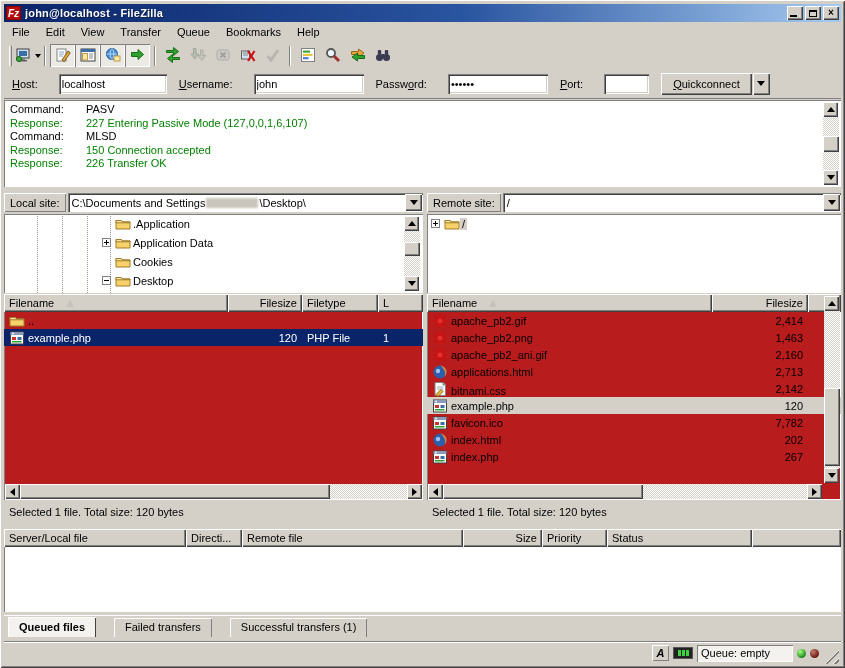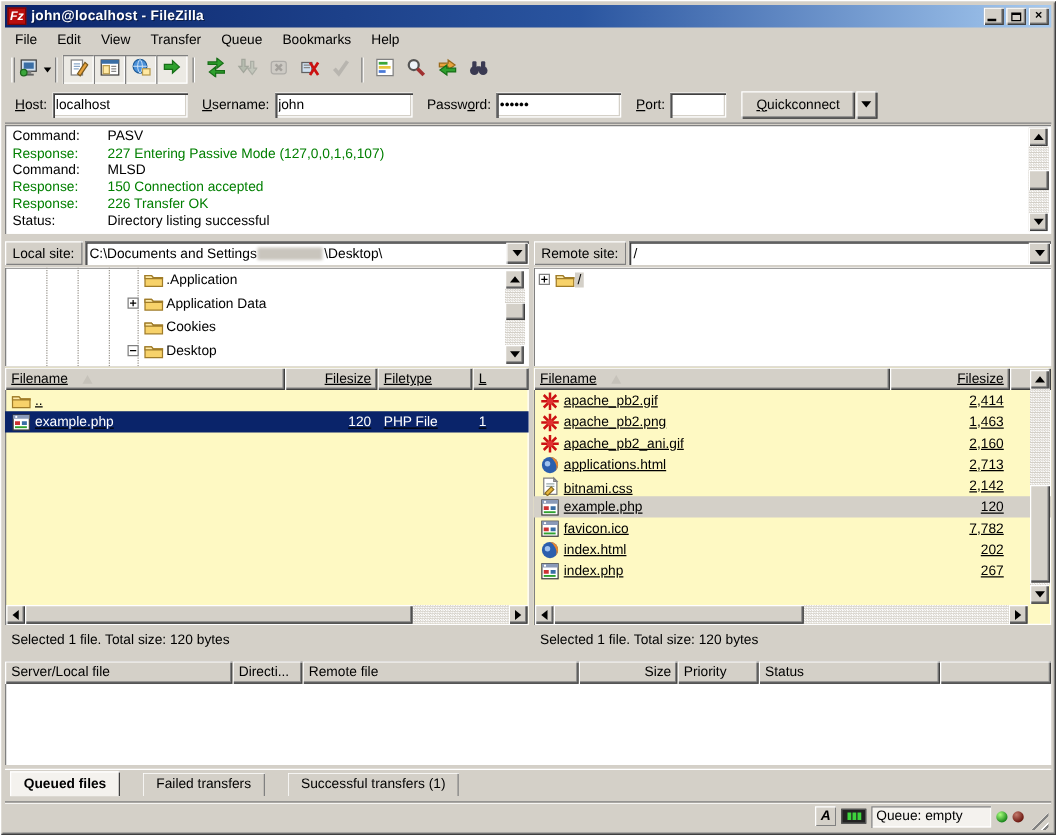--- a/index.html
+++ b/index.html
@@ -38,21 +38,21 @@
   .tb-btn.state-disabled svg { opacity:.45; filter:grayscale(60%); }
   .tb-sep { width:2px; height:20px; margin:0 4px; border-left:1px solid #808080; border-right:1px solid #fff; }
   .tb-caret { width:0; height:0; border-left:3px solid transparent; border-right:3px solid transparent; border-top:4px solid #000; margin-left:4px; }
 
   
   .qcbar { position:absolute; left:4px; top:69px; width:837px; height:30px; display:flex; align-items:center; padding-left:8px;
     border-bottom:1px solid #808080; }
   .qc-group { display:flex; align-items:center; margin-right:12px; }
   .qc-label { margin-right:4px; white-space:nowrap; }
   .qc-input { height:20px; border:none; outline:none; padding:2px 3px; font:11px "Liberation Sans","DejaVu Sans",sans-serif;
-    background:#fff; box-shadow: inset 1px 1px 0 #808080, inset 2px 2px 0 #404040, inset -1px -1px 0 #fff, inset -2px -2px 0 #D4D0C8; }
+    background:#fff; box-shadow: inset 1px 1px 0 #808080, inset 2px 2px 0 #404040, inset -1px -1px 0 #fff, inset -2px -2px 0 #D4D0C8; margin-left: 17px; }
   .qc-btn { height:22px; padding:0 12px; display:flex; align-items:center; cursor:default; }
   .qc-drop { width:17px; height:22px; display:flex; align-items:center; justify-content:center; margin-left:1px; }
 
   
   .logpane { position:absolute; left:4px; top:100px; width:837px; height:87px; background:#fff;
     box-shadow: inset 1px 1px 0 #808080, inset -1px -1px 0 #fff; padding:3px 20px 0 6px; overflow:hidden; }
   .log-row { display:flex; line-height:13.5px; white-space:nowrap; }
   .log-label { width:76px; flex:none; }
 
   
@@ -76,21 +76,21 @@
 
   .treebox { position:absolute; background:#fff; box-shadow: inset 1px 1px 0 #808080, inset -1px -1px 0 #fff; overflow:hidden; }
   .tree-row { position:relative; height:19px; display:flex; align-items:center; white-space:nowrap; }
   .tree-guide { position:absolute; top:0; bottom:0; width:0; border-left:1px dotted #9a968e; }
   .expander { width:9px; height:9px; background:#fff; border:1px solid #808080; position:relative; flex:none; }
   .expander::before { content:""; position:absolute; left:1px; right:1px; top:3px; height:1px; background:#000; }
   .expander.plus::after { content:""; position:absolute; top:1px; bottom:1px; left:3px; width:1px; background:#000; }
   .tree-label { padding:0 2px; }
   .tree-label.sel-inactive { background:#D4D0C8; }
 
-  .listbox { position:absolute; background:#fef9c3; box-shadow: inset 1px 1px 0 #808080, inset -1px -1px 0 #fff; overflow:hidden;text-decoration:underline; }
+  .listbox { position:absolute; background:#b91c1c; box-shadow: inset 1px 1px 0 #808080, inset -1px -1px 0 #fff; overflow:hidden; }
   .lv-header { display:flex; height:18px; }
   .lv-hcell { height:18px; display:flex; align-items:center; padding:0 5px; background:#D4D0C8; flex:none;
     box-shadow: inset 1px 1px 0 #fff, inset -1px -1px 0 #404040, inset -2px -2px 0 #808080; white-space:nowrap; overflow:hidden; }
   .lv-hcell.al-r { justify-content:flex-end; }
   .sort-asc { width:0; height:0; border-left:4px solid transparent; border-right:4px solid transparent;
     border-bottom:7px solid #c6c2ba; margin-left:12px; }
   .lv-row { display:flex; height:17px; align-items:center; white-space:nowrap; }
   .lv-cell { flex:none; padding:0 5px; display:flex; align-items:center; gap:3px; overflow:hidden; height:17px; }
   .lv-cell.al-r { justify-content:flex-end; }
   .lv-row.sel-active { background:#0A246A; color:#fff; }
@@ -303,24 +303,20 @@
         <span style="color: rgb(0, 0, 0);">MLSD</span>
       </div>
       <div class="log-row">
         <span class="log-label" style="color: rgb(0, 127, 0);">Response:</span>
         <span style="color: rgb(0, 127, 0);">150 Connection accepted</span>
       </div>
       <div class="log-row">
         <span class="log-label" style="color: rgb(0, 127, 0);">Response:</span>
         <span style="color: rgb(0, 127, 0);">226 Transfer OK</span>
       </div>
-      <div class="log-row">
-        <span class="log-label" style="color: rgb(0, 0, 0);">Status:</span>
-        <span style="color: rgb(0, 0, 0);">Directory listing successful</span>
-      </div>
     </div>
   <div class="vscroll" style="left:823px; top:102px; height:83px;">
     <div class="sb-btn raised" style="top:0;">
         <span class="tri-up"></span>
       </div>
     <div class="dither" style="position:absolute; top:15px; bottom:15px; left:0; right:0;"></div>
     <div class="sb-thumb" style="top:34px; height:16px; left:0; right:0;"></div>
     <div class="sb-btn raised" style="bottom:0;">
         <span class="tri-down"></span>
       </div>

